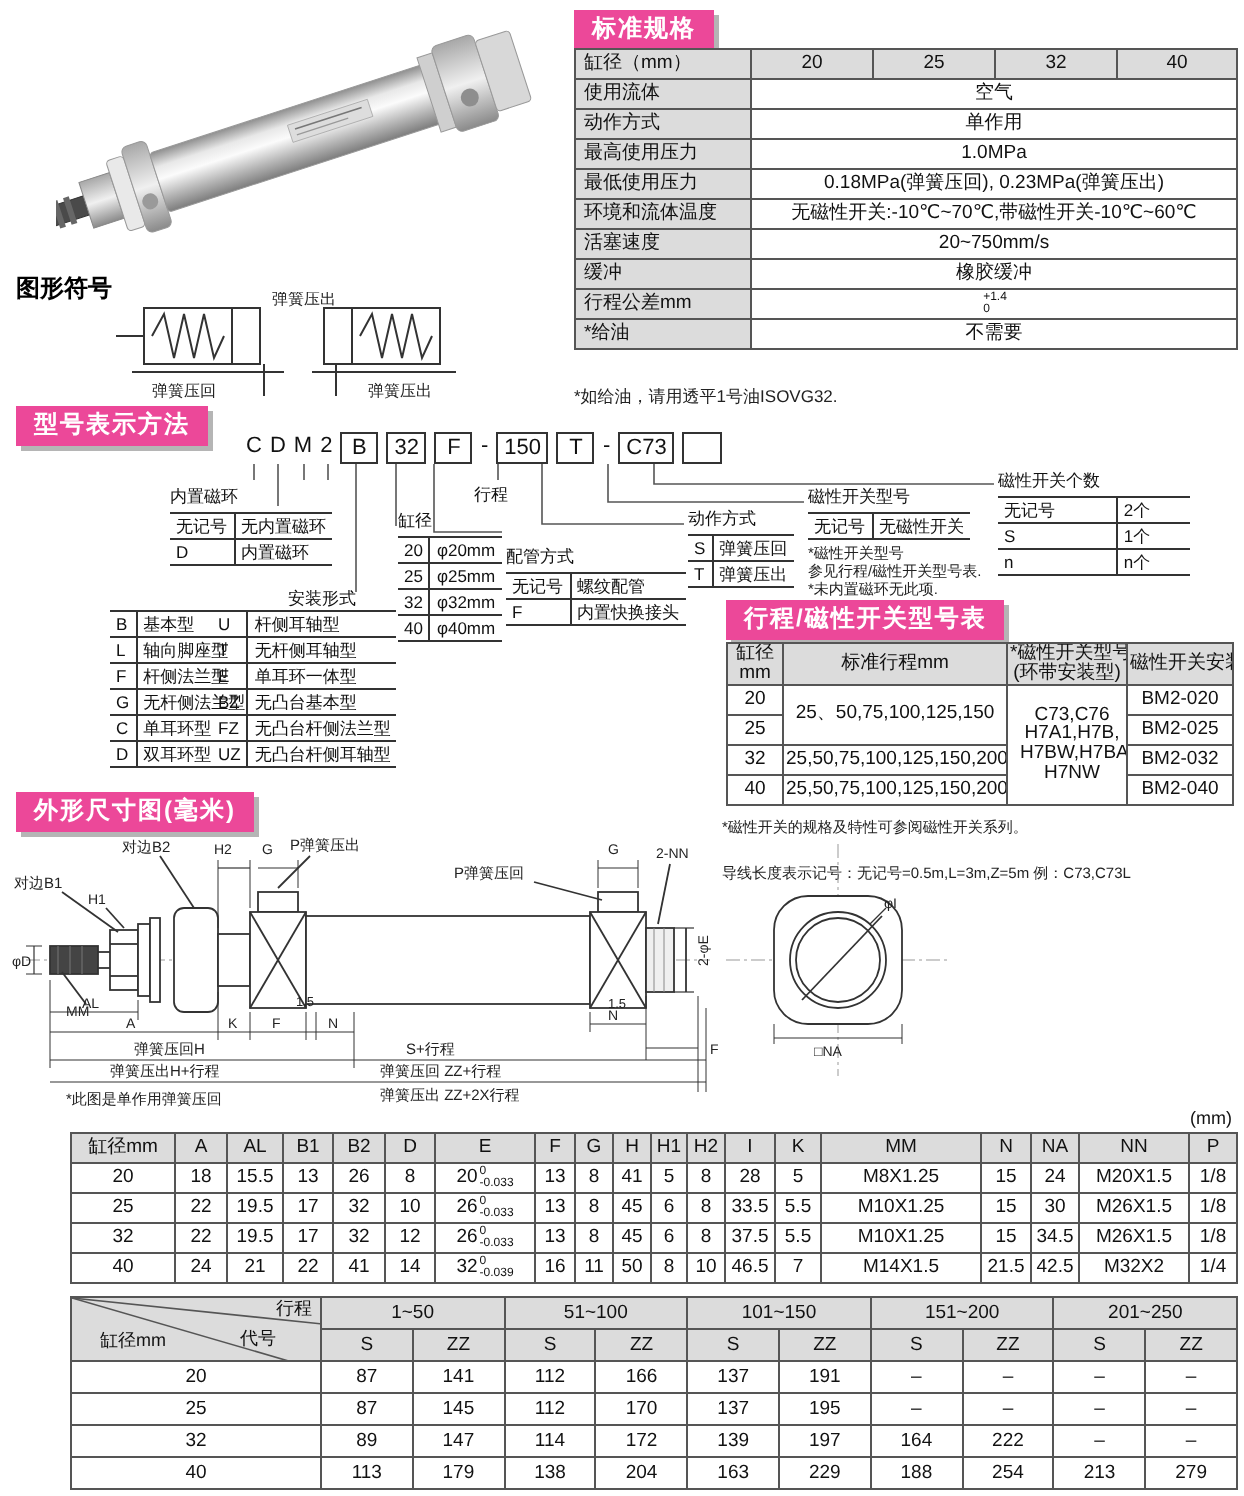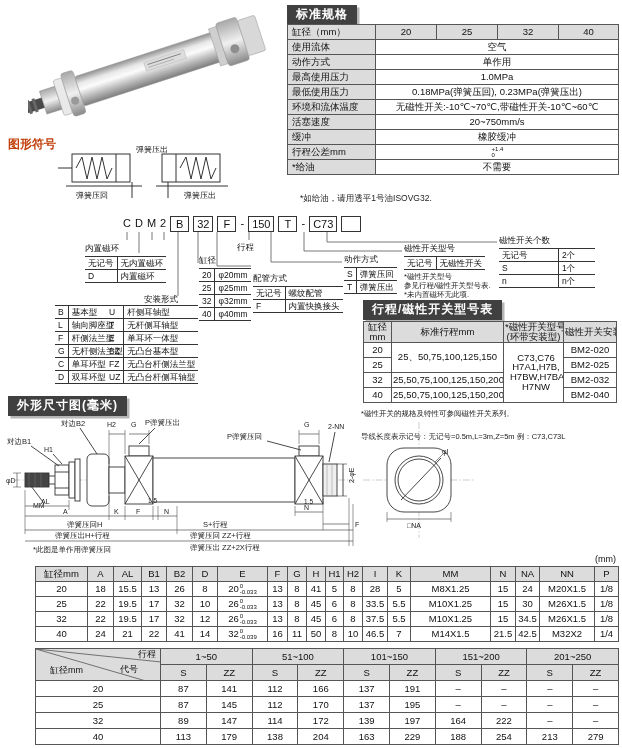--- a/index.html
+++ b/index.html
@@ -1,23 +1,23 @@
 <!DOCTYPE html>
 <html><head>
 <meta charset="utf-8">
 <style>
   html,body{margin:0;padding:0;background:#fff;}
   #page{position:relative;width:622px;height:748px;background:#ffffff;overflow:hidden;
         font-family:"Liberation Sans","DejaVu Sans",sans-serif;color:#111;}
   .abs{position:absolute;}
   .t{position:absolute;white-space:nowrap;}
-  .label12{font-size:12px;font-weight:bold;color:#c2410c;}
+  .label12{font-size:12px;font-weight:bold;color:#000000;}
   .fn{position:absolute;font-size:8.5px;white-space:nowrap;color:#222;}
   .fn2{position:absolute;font-size:7.5px;white-space:nowrap;color:#222;line-height:9px;}
-  .sec-hd{position:absolute;background:#404040;color:#fff;font-size:12px;font-weight:bold;
+  .sec-hd{position:absolute;background:#ec4899;color:#fff;font-size:12px;font-weight:bold;
           padding:1px 9px 2px;box-shadow:2.5px 2.5px 0 #b5b5b5;white-space:nowrap;letter-spacing:1px;}
   table.grid{position:absolute;border-collapse:collapse;table-layout:fixed;background:#fff;}
   .grid td{border:1px solid #555;font-size:9.5px;text-align:center;height:14px;padding:0 1px;
            line-height:1.05;white-space:nowrap;overflow:hidden;color:#111;}
   .lab{background:#dcdcdc;text-align:left !important;padding-left:4px !important;}
   .labc{background:#dcdcdc;}
   .hd{background:#dcdcdc;}
   .sm{font-size:7.5px;}
   .s8{font-size:8px;}
   .swc{text-align:center;padding-left:6px !important;font-size:9px;line-height:1.3;}
@@ -147,22 +147,23 @@
         <tr>
           <td class="lab">行程公差mm</td>
           <td colspan="4"><span class="tol"><span>+1.4</span><span>0</span></span></td>
         </tr>
         <tr>
           <td class="lab">*给油</td>
           <td colspan="4">不需要</td>
         </tr>
       </tbody>
   </table>
-  <div class="fn" style="left:300px;top:193px">*如给油，请用透平1号油ISOVG32.</div>
-
+  <div class="fn" style="left:287px;top:193px">*如给油，请用透平1号油ISOVG32.</div>
+
+  <div class="sec-hd" style="left:8px;top:203px">型号表示方法</div>
 
   <div class="code-row" style="left:123px;top:216px">
     <span class="cp">C</span>
     <span class="cp">D</span>
     <span class="cp">M</span>
     <span class="cp">2</span>
     <span class="cp box">B</span>
     <span class="cp box">32</span>
     <span class="cp box">F</span>
     <span class="cp">-</span>

